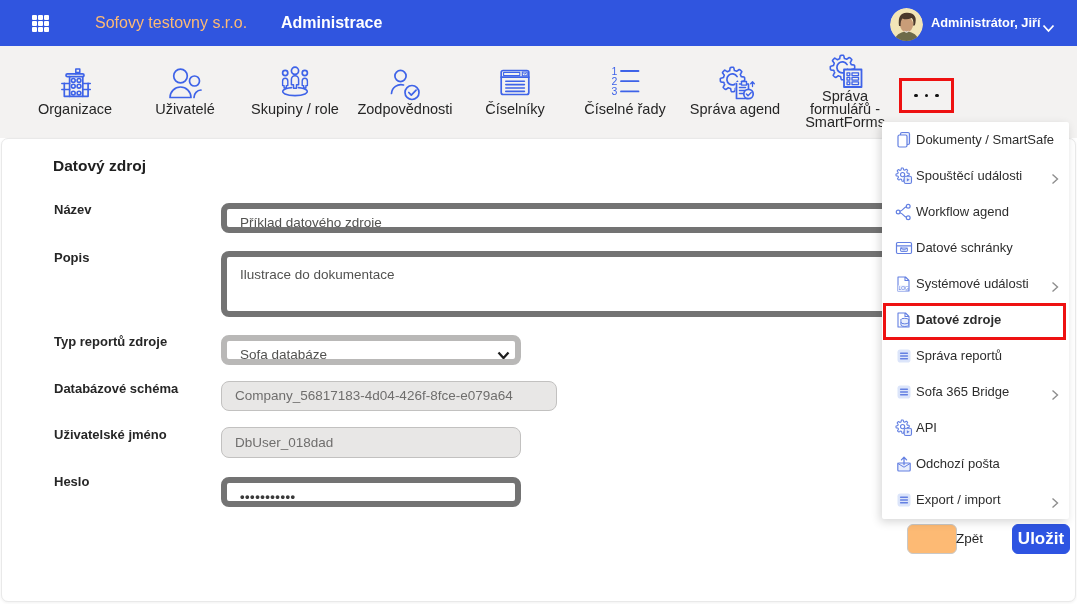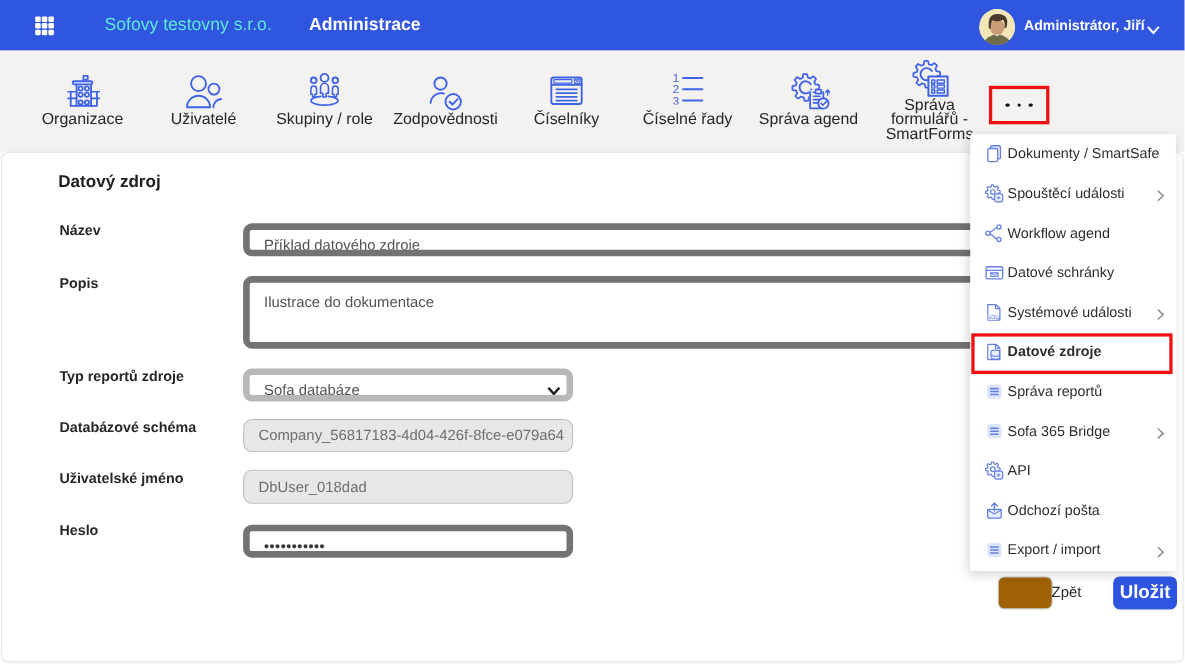--- a/index.html
+++ b/index.html
@@ -3,21 +3,21 @@
 <meta charset="utf-8">
 <style>
 * { box-sizing: border-box; margin:0; padding:0; }
 html,body { width:1077px; height:604px; }
 body { font-family:"Liberation Sans",sans-serif; background:#fff; position:relative; overflow:hidden; }
 
 
 .header { position:absolute; left:0; top:0; width:1077px; height:46px; background:#3055df; }
 .gridicon { position:absolute; left:32px; top:15px; width:17px; height:17px; display:grid; grid-template-columns:repeat(3,4.6px); grid-template-rows:repeat(3,4.6px); gap:1.6px; }
 .gridicon span { background:#fff; border-radius:1px; }
-.h-company { position:absolute; left:95px; top:0; height:46px; line-height:46px; color:#5eead4; font-size:16px; }
+.h-company { position:absolute; left:95px; top:0; height:46px; line-height:46px; color:#fdba74; font-size:16px; }
 .h-admin  { position:absolute; left:281px; top:0; height:46px; line-height:46px; color:#fff; font-size:16px; font-weight:bold; }
 .avatar { position:absolute; left:890px; top:8px; width:33px; height:33px; border-radius:50%; overflow:hidden; }
 .h-user { position:absolute; left:931px; top:0; height:46px; line-height:46px; color:#fff; font-size:12.8px; font-weight:bold; }
 .h-chev { position:absolute; left:1042px; top:19px; }
 
 
 .toolbar { position:absolute; left:0; top:46px; width:1077px; height:92px; background:#f3f2f1; }
 .titem { position:absolute; top:0; width:110px; height:92px; text-align:center; color:#262626; font-size:14.5px; }
 .titem .ic { position:absolute; top:19px; left:0; width:110px; text-align:center; }
 .titem .lb { position:absolute; top:56px; left:-10px; width:130px; line-height:15px; }
@@ -28,21 +28,21 @@
 
 
 .card { position:absolute; left:1px; top:138px; width:1075px; height:464px; background:#fff; border:1px solid #e9e9e9; border-radius:7px; box-shadow:0 1px 3px rgba(0,0,0,0.06);text-align:center; }
 .card h1 { position:absolute; left:51px; top:18px; font-size:15.5px; color:#202020; }
 .flabel { position:absolute; left:54px; font-size:13px; font-weight:bold; color:#262626; line-height:16px; }
 .finput { position:absolute; left:221px; height:30px; background:#fff; border:6px solid #737373; border-radius:8px; font-size:13.5px; color:#525250; padding:0 13px; line-height:28px; white-space:nowrap; overflow:hidden; }
 .fdis { background:#e8e7e6; border:1px solid #c2c1c0; color:#6f6e6d; }
 
 
 .btn { position:absolute; top:524px; height:30px; border-radius:6px; font-size:13.5px; text-align:center; line-height:28px; }
-.btn-back { left:907px; width:32px; background:#a16207; border:1px solid #c9c8c7; color:#262626;padding-left:48px; }
+.btn-back { left:907px; width:32px; background:#fdba74; border:1px solid #c9c8c7; color:#262626;padding-left:48px; }
 .btn-save { left:966px; width:58px; background:#2e54e2; border:1px solid #2e54e2; color:#fff; font-weight:bold; font-size:17px;margin-left:46px; }
 
 
 .menu { position:absolute; left:882px; top:122px; width:187px; height:397px; background:#fff; box-shadow:-2px 3px 10px rgba(0,0,0,0.16); border-radius:2px; z-index:5; }
 .mitem { position:absolute; left:0; width:187px; height:36px; }
 .mitem .mic { position:absolute; left:13px; top:9px; }
 .mitem .mtx { position:absolute; left:34px; top:0; line-height:36px; font-size:13px; color:#2d2d2d; white-space:nowrap; }
 .mitem .mch { position:absolute; right:10px; top:13px; }
 .redbox { position:absolute; left:883px; top:303px; width:183px; height:37px; border:3.5px solid #ee1111; z-index:6; }
 </style>
@@ -196,21 +196,21 @@
 <div class="finput" style="top:251px; width:803px; height:66px; line-height:17px; padding-top:9px; white-space:normal;">Ilustrace do dokumentace</div>
 
 <div class="flabel" style="top:334px">Typ reportů zdroje</div>
 <div class="finput" style="top:335px; width:300px; border-color:#b9b8b7;">Sofa databáze
   <svg style="position:absolute; right:5px; top:10px;" width="13" height="9" viewBox="0 0 13 9">
       <path d="M1.5 1.5 L6.5 7 L11.5 1.5" fill="none" stroke="#1f1f1f" stroke-width="2.3"></path>
     </svg>
 </div>
 
 <div class="flabel" style="top:381px">Databázové schéma</div>
-<div class="finput fdis" style="top:381px; width:300px;">Company_56817183-4d04-426f-8fce-e079a64</div>
+<div class="finput fdis" style="top:381px; width:336px;">Company_56817183-4d04-426f-8fce-e079a64</div>
 
 <div class="flabel" style="top:427px">Uživatelské jméno</div>
 <div class="finput fdis" style="top:427px; width:300px; height:31px; line-height:29px;">DbUser_018dad</div>
 
 <div class="flabel" style="top:474px">Heslo</div>
 <div class="finput" style="top:477px; width:300px; letter-spacing:0.5px; font-size:13px; font-weight:bold; color:#3a3a3a;">•••••••••••</div>
 
 <div class="btn btn-back">Zpět</div>
 <div class="btn btn-save">Uložit</div>
 

